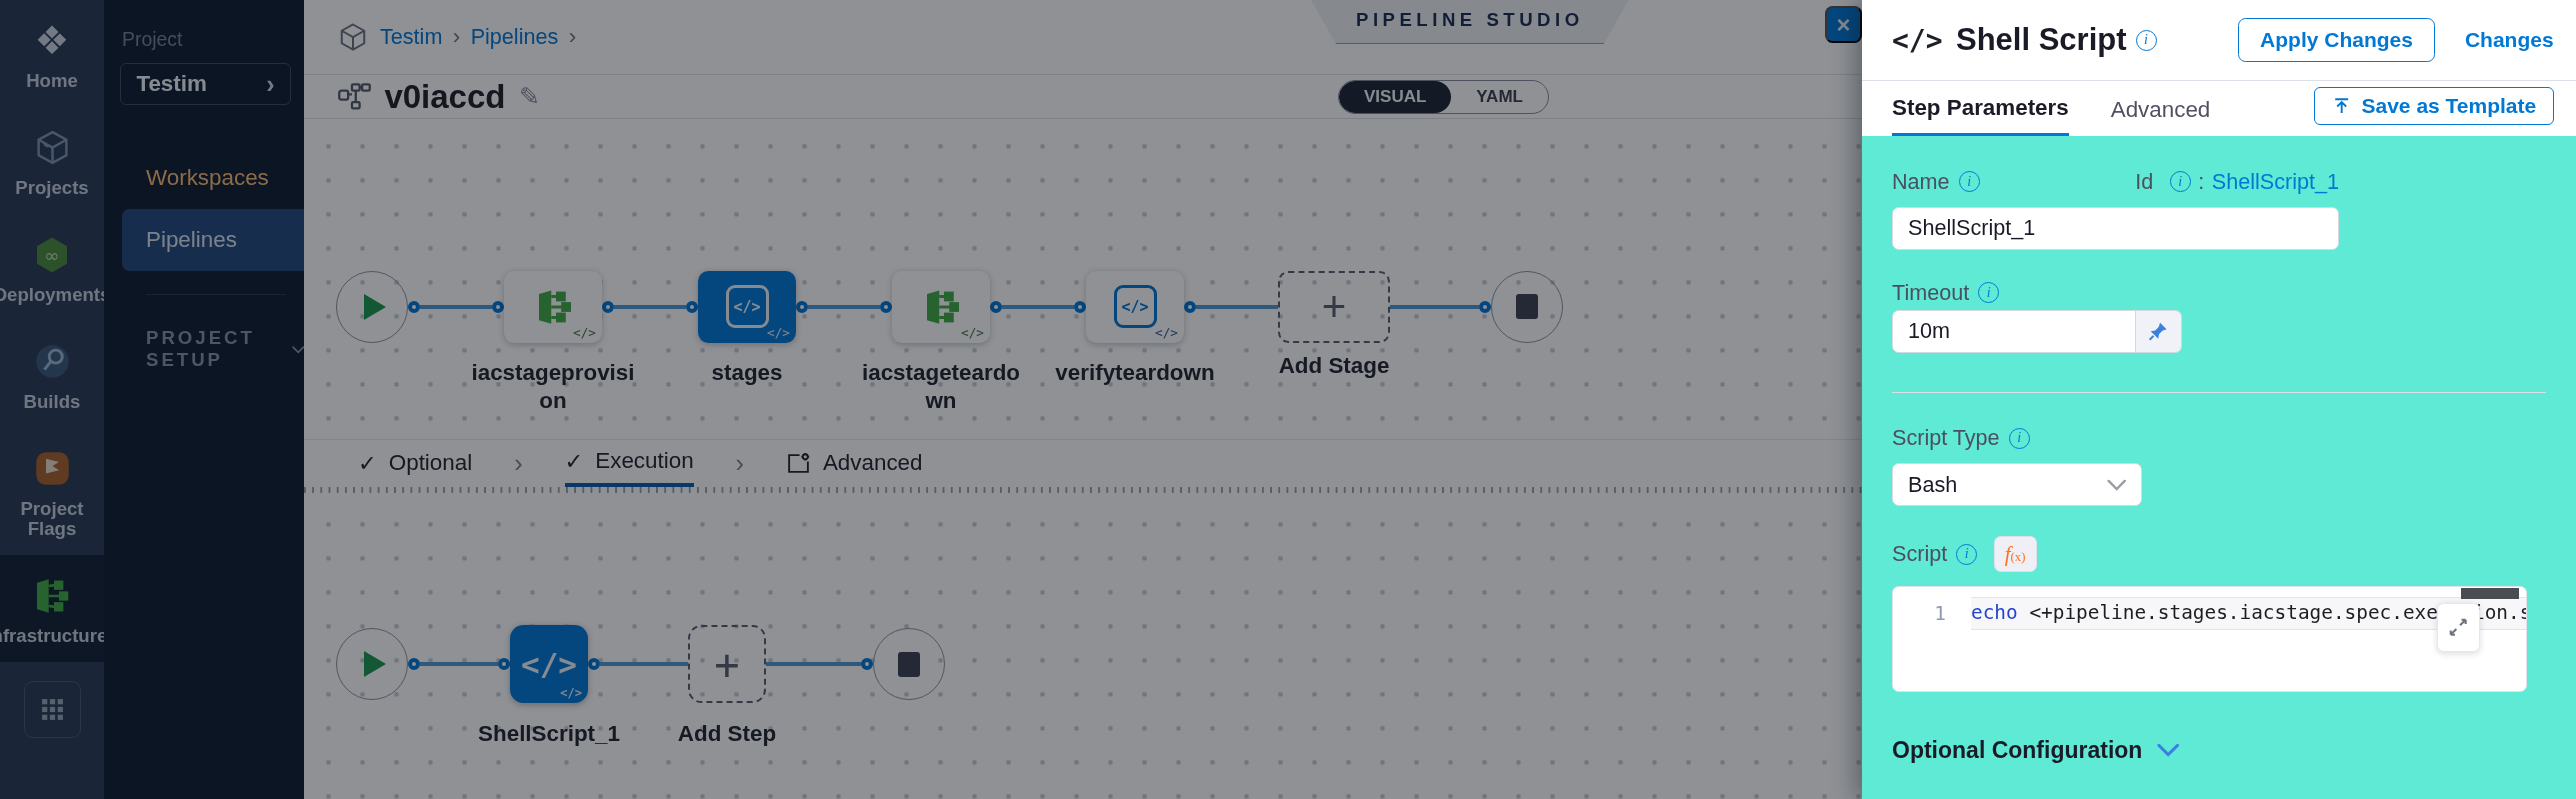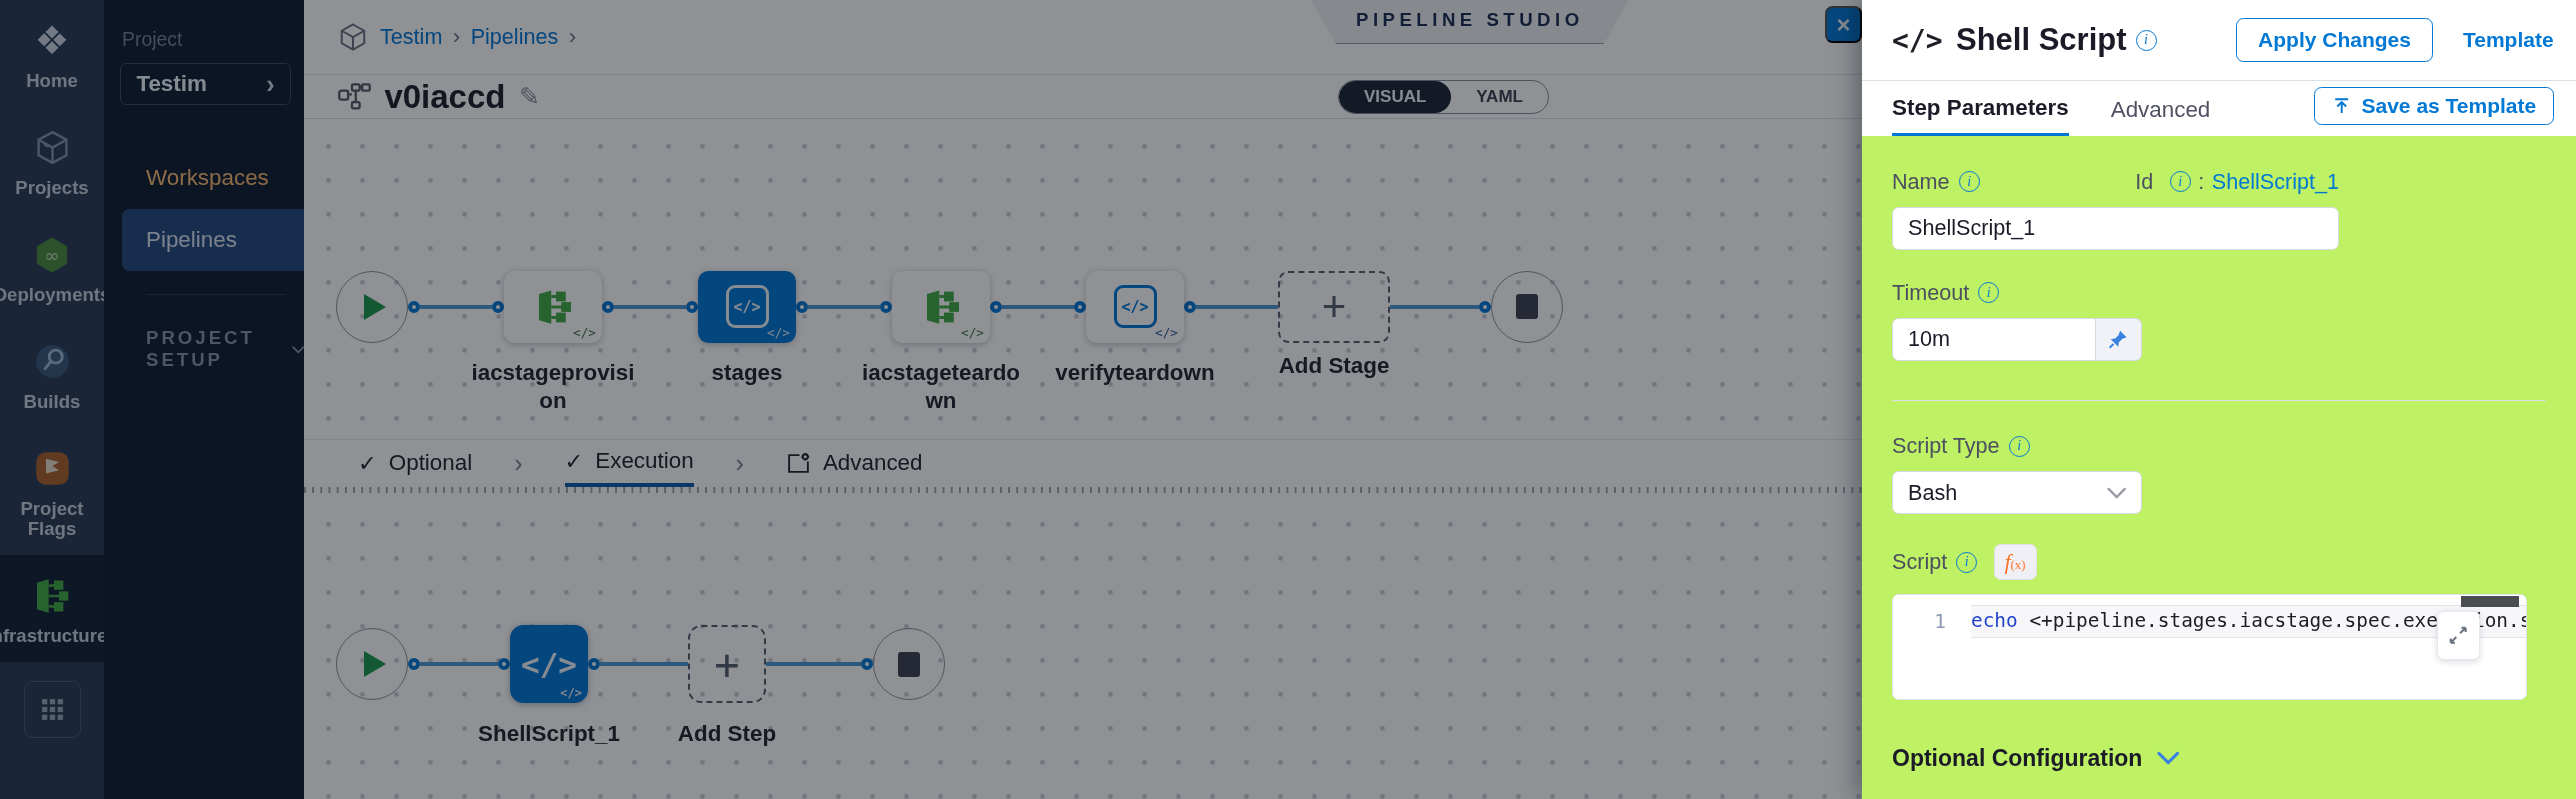--- a/index.html
+++ b/index.html
@@ -106,30 +106,30 @@
             margin-left:9px; flex:none; }
   .dw-actions { margin-left:auto; display:flex; align-items:center; gap:30px; }
   .btn-outline { border:1.5px solid #0278d5; color:#0278d5; border-radius:7.5px; font-size:21px; font-weight:600;
                  padding:9px 21px; background:#fff; display:flex; align-items:center; gap:10.4px; }
   .link-blue { color:#0278d5; font-size:21px; font-weight:600; }
   .dw-divider { height:0.7px; background:#dcdee8; }
   .dw-tabs { display:flex; align-items:center; padding:16.4px 22.4px 0 30px; height:55px; }
   .dw-tab { font-size:22.4px; padding-bottom:12px; }
   .dw-tab.active { font-weight:700; color:#1b1b28; border-bottom:4.5px solid #0278d5; border-radius:0 0 1.5px 1.5px; }
   .dw-tab.plain { color:#4f5162; margin-left:42px; }
-  .dw-tabs .btn-outline { margin-left:auto; padding:6px 16.4px; margin-bottom:21px; }
-  .dw-body { flex:1; background:#bef264; padding:33px 30px 0; }
+  .dw-tabs .btn-outline { margin-left:auto; padding:6px 16.4px; margin-bottom:21px;border-radius:6px; }
+  .dw-body { flex:1; background:#5eead4; padding:33px 30px 0; }
   .field-label { display:flex; align-items:center; color:#4c4f60; font-size:21.6px; }
   .name-row { display:flex; align-items:flex-end; justify-content:space-between; width:447px; }
   .id-line { display:flex; align-items:center; font-size:21.6px; color:#4c4f60; gap:7.5px; }
   .id-line .idval { color:#0278d5; }
   .tb { margin-top:12px; height:43px; background:#fff; border:1.5px solid #d5d8e1; border-radius:6.7px;
         font-size:21.6px; color:#1b1b28; padding:0 15px; font-family:"Liberation Sans",sans-serif; }
   .name-input { width:447px; }
-  .group { display:flex; margin-top:12px; width:250px; }
+  .group { display:flex; margin-top:4px; width:290px; }
   .group .tb { margin-top:0; flex:1; border-radius:6.7px 0 0 6.7px; width:201px; }
   .suffix { width:46px; border:1.5px solid #d5d8e1; border-left:none; border-radius:0 6.7px 6.7px 0; background:#f1f2f8;
             display:flex; align-items:center; justify-content:center; }
   .mt36 { margin-top:30px; }
   .body-divider { height:0.7px; background:#dcdee8; margin:39px 0 33px; }
   .select { width:250px; display:flex; align-items:center; justify-content:space-between; padding-right:15px; }
   .fx-btn { margin-left:16.4px; width:43px; height:36px; background:#efeff5; border:0.7px solid #e0e0ea; border-radius:6.7px;
             display:flex; align-items:center; justify-content:center; color:#ff7020;
             font-family:"Liberation Serif",serif; font-style:italic; font-size:21px; }
   .fx-btn .sub { font-size:12.7px; font-style:normal; margin-top:6px; }
@@ -425,21 +425,21 @@
   <button class="drawer-close">×</button>
   <div class="dim"></div>
 
   <aside class="drawer">
     <div class="dw-header">
       <span class="dw-title-ic">&lt;/&gt;</span>
       <span class="dw-title">Shell Script</span>
       <span class="info-i">i</span>
       <div class="dw-actions">
         <button class="btn-outline">Apply Changes</button>
-        <a class="link-blue">Template</a>
+        <a class="link-blue">Changes</a>
       </div>
     </div>
     <div class="dw-divider"></div>
 
     <div class="dw-tabs">
       <div class="dw-tab active">Step Parameters</div>
       <div class="dw-tab plain">Advanced</div>
       <button class="btn-outline">
         <svg width="19.4" height="19.4" viewBox="0 0 24 24" fill="none" stroke="#0278d5" stroke-width="2.4">
           <path d="M4 4 20 4 M12 21 12 8 M6.5 13 12 7.5 17.5 13"></path>

